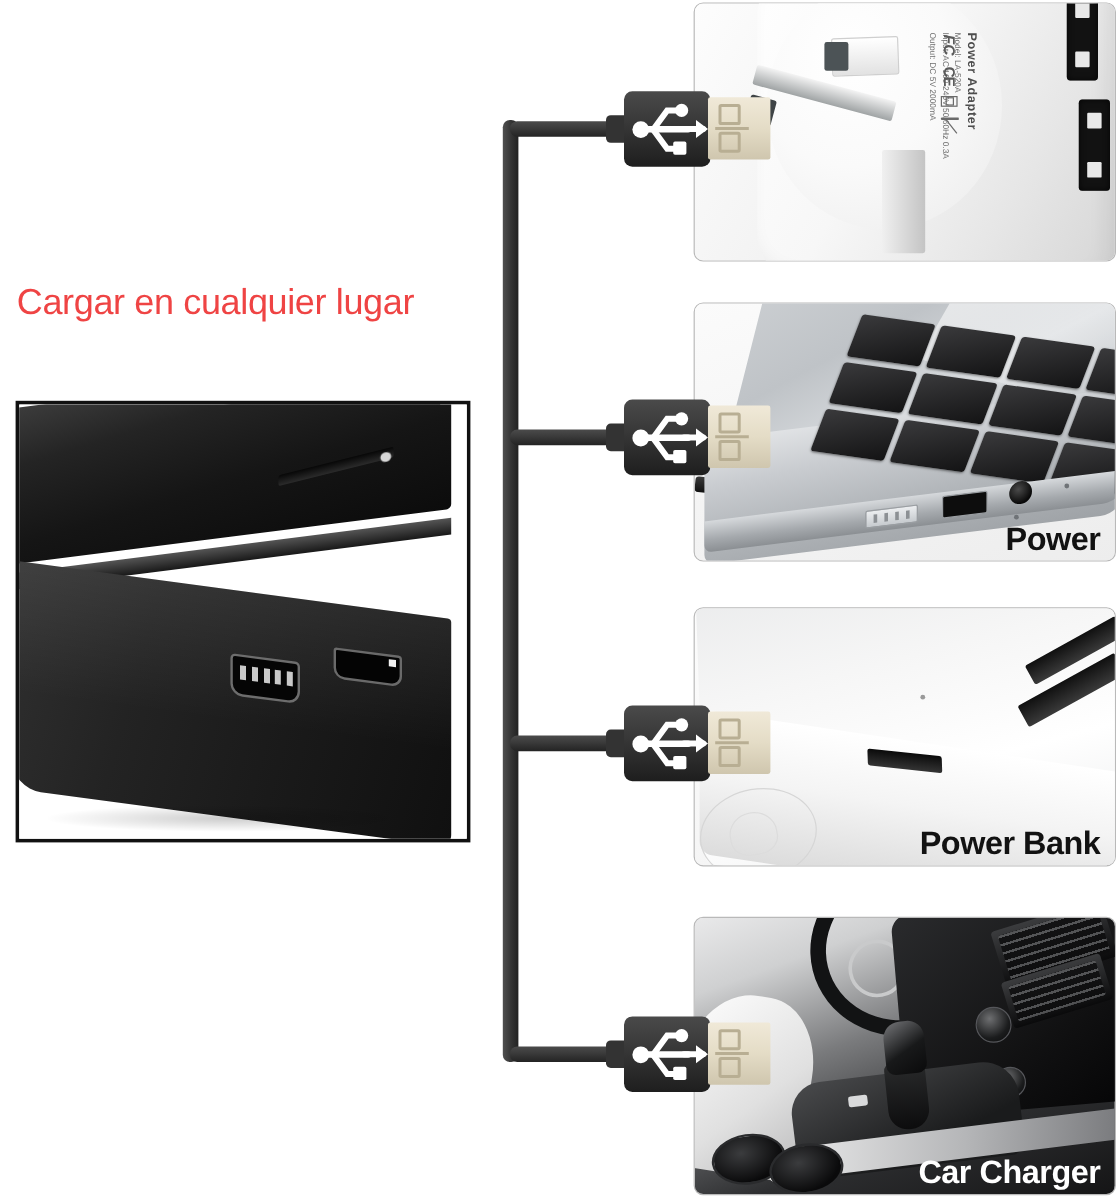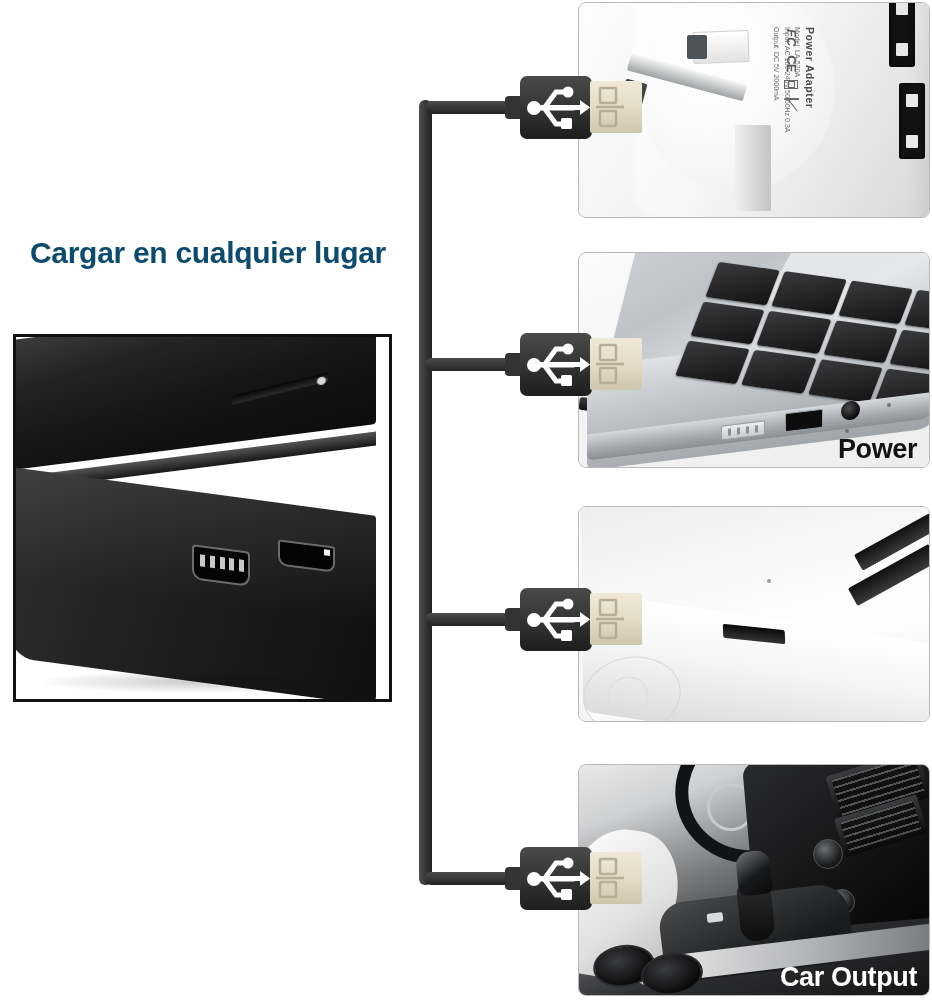--- a/index.html
+++ b/index.html
@@ -12,25 +12,25 @@
     height: 1000px;
     position: relative;
     overflow: hidden;
     font-family: "Liberation Sans", sans-serif;
     -webkit-font-smoothing: antialiased;
   }
 
   
   #headline {
     position: absolute;
-    left: 30px;
+    left: 14px;
     top: 236px;
     font-size: 30px;
-    font-weight: bold;
-    color: #0c4a6e;
+    font-weight: normal;
+    color: #ef4444;
     letter-spacing: -0.3px;
     white-space: nowrap;
   }
 
   
   #charger-panel {
     position: absolute;
     left: 13px;
     top: 334px;
     width: 379px;
@@ -647,20 +647,21 @@
 
 <div class="scene" id="scene-bank">
   <div class="pb-bg"></div>
   <div class="pb-body"></div>
   <div class="pb-face"></div>
   <div class="pb-slot-a"></div>
   <div class="pb-slot-b"></div>
   <div class="pb-slot-lg"></div>
   <div class="pb-pin"></div>
   <div class="pb-logo"></div>
+  <div class="scene-label dark">Power Bank</div>
 </div>
 
 <div class="scene" id="scene-car">
   <div class="car-bg"></div>
   <div class="car-wheel"></div>
   <div class="car-wheel-ring"></div>
   <div class="car-seat"></div>
   <div class="car-dash">
     <div class="vent vent-1">
         <div class="vent-lines"></div>
@@ -671,21 +672,21 @@
   </div>
   <div class="knob knob-1"></div>
   <div class="knob knob-2"></div>
   <div class="car-console"></div>
   <div class="shift-boot"></div>
   <div class="shift-knob"></div>
   <div class="car-btn"></div>
   <div class="car-trim"></div>
   <div class="cupholder cup-1"></div>
   <div class="cupholder cup-2"></div>
-  <div class="scene-label light">Car Output</div>
+  <div class="scene-label light">Car Charger</div>
 </div>
 
 <svg id="cable-layer" viewBox="0 0 932 1000">
   <defs>
     <linearGradient id="cableGrad" x1="0" y1="0" x2="0" y2="1">
       <stop offset="0%" stop-color="#4b4b4b"></stop>
       <stop offset="45%" stop-color="#3a3a3a"></stop>
       <stop offset="100%" stop-color="#232323"></stop>
     </linearGradient>
     <linearGradient id="cableGradV" x1="0" y1="0" x2="1" y2="0">

